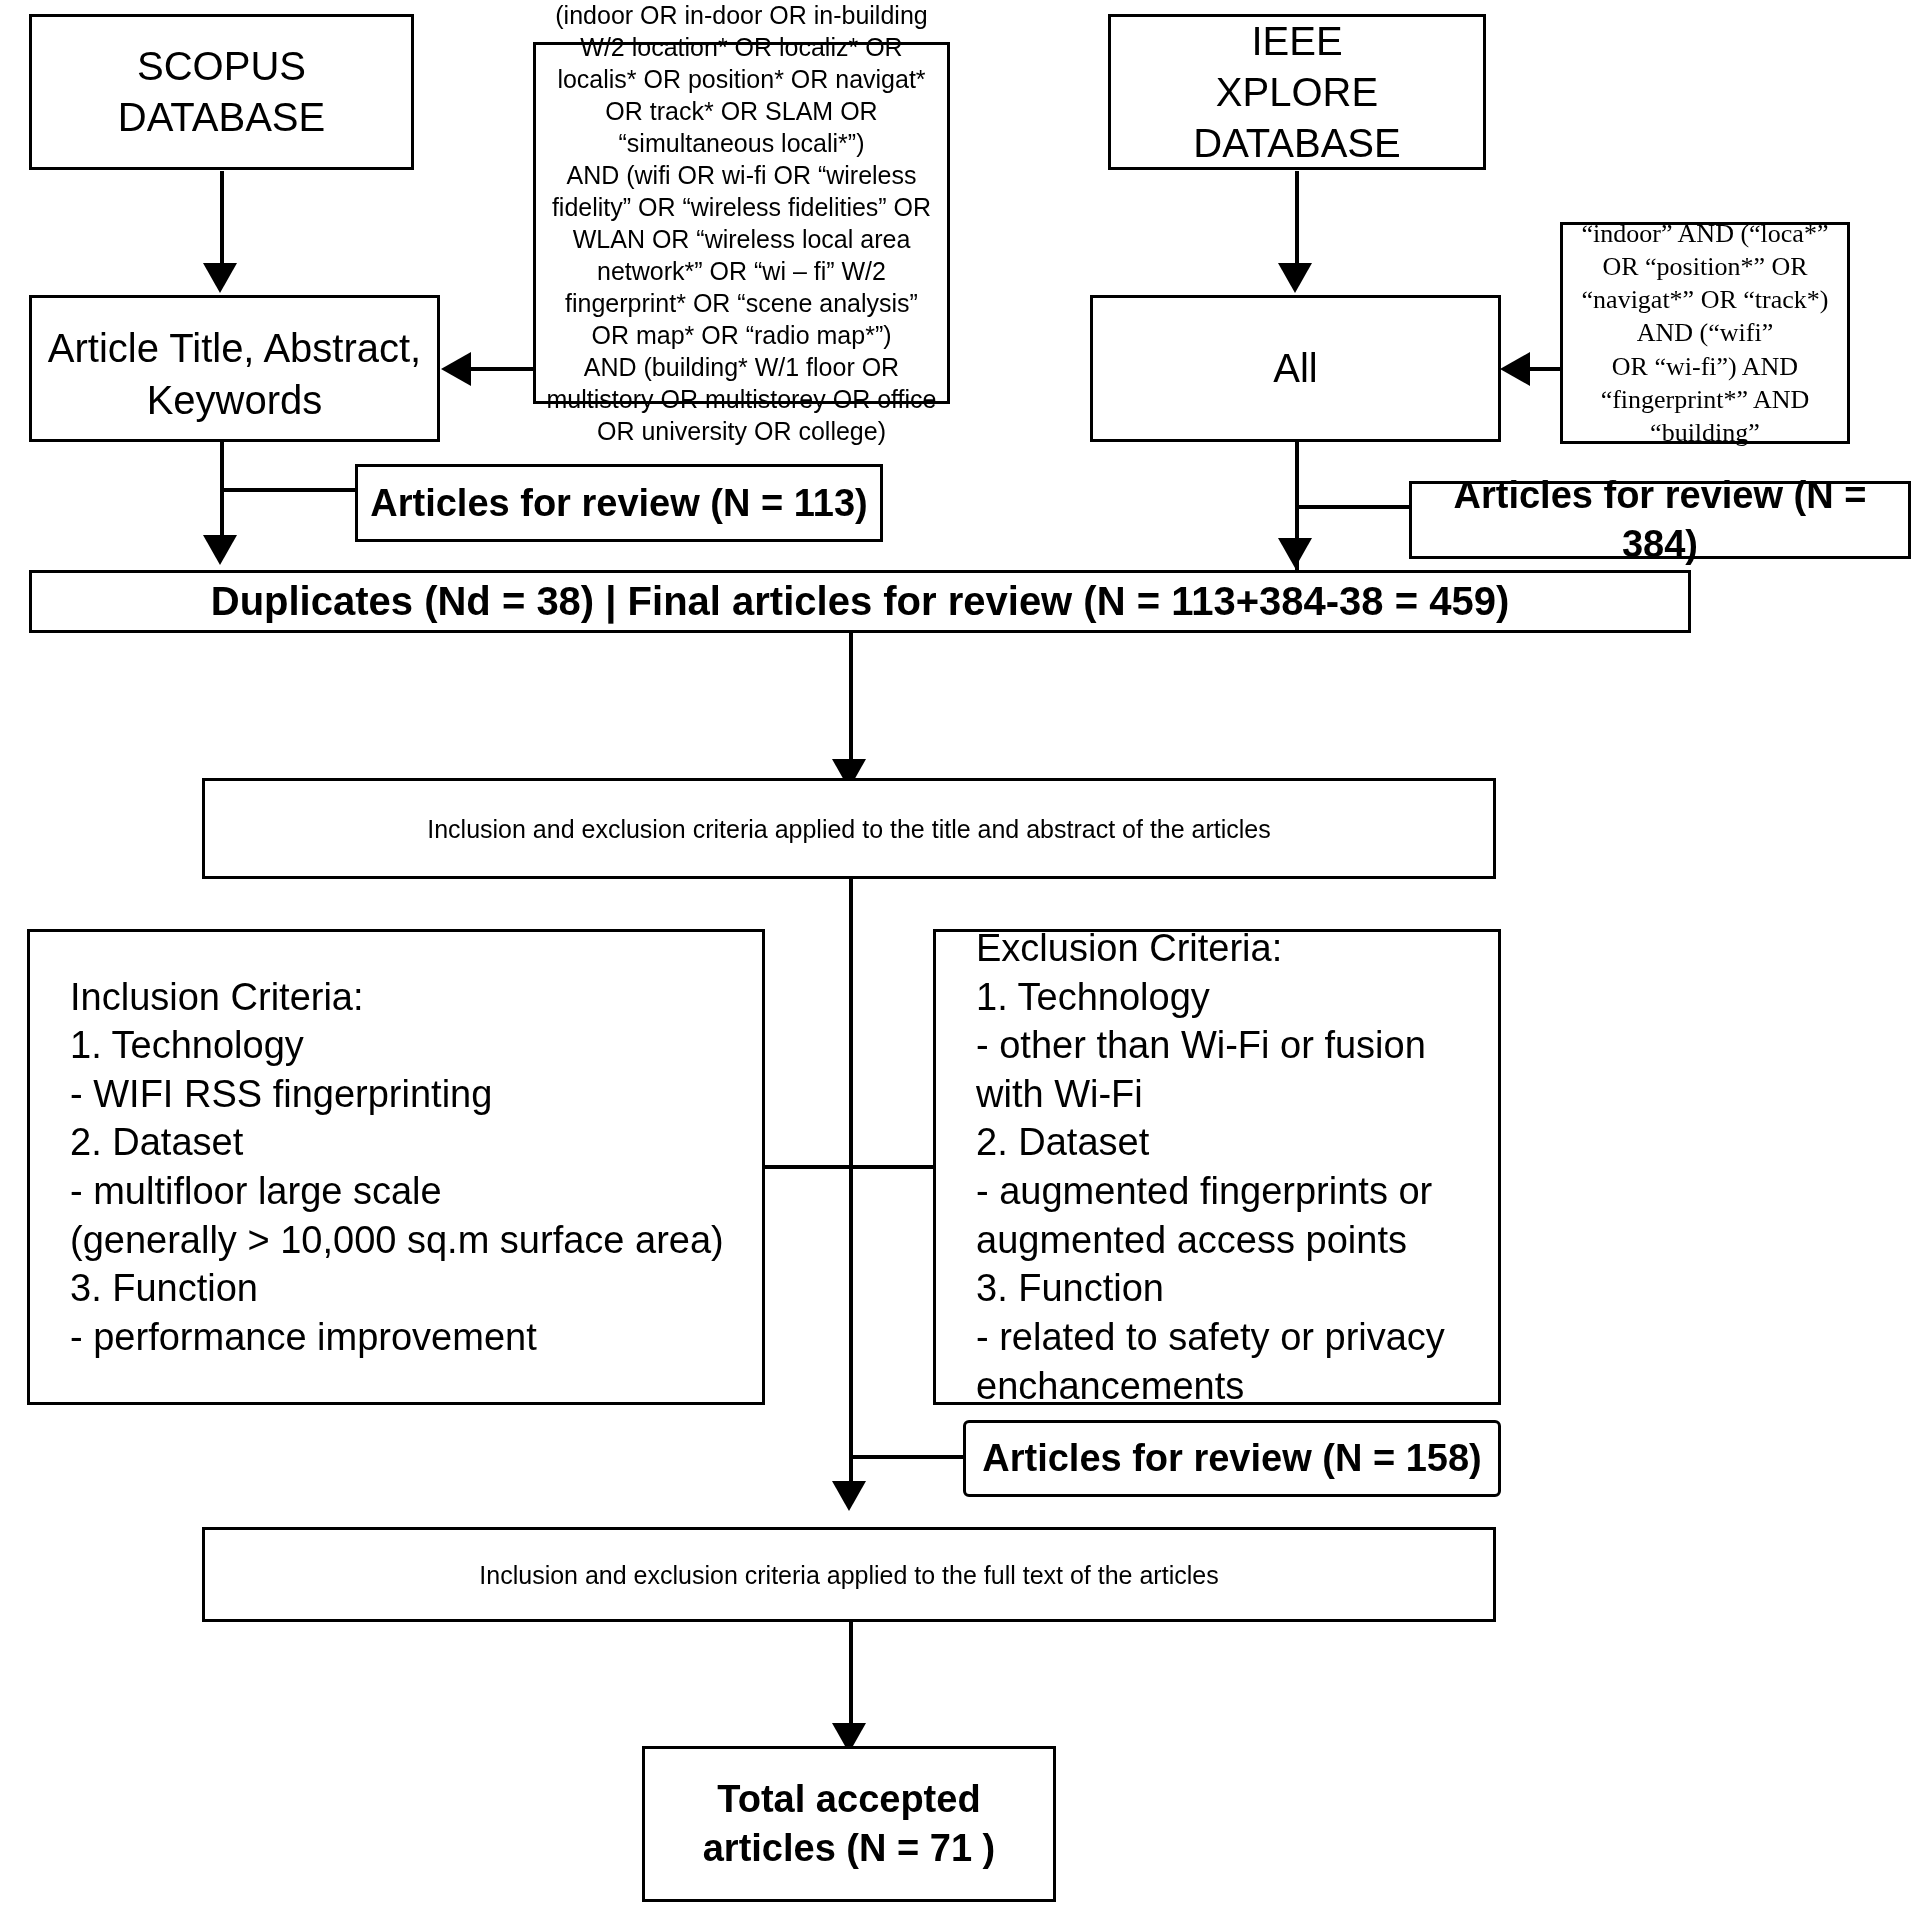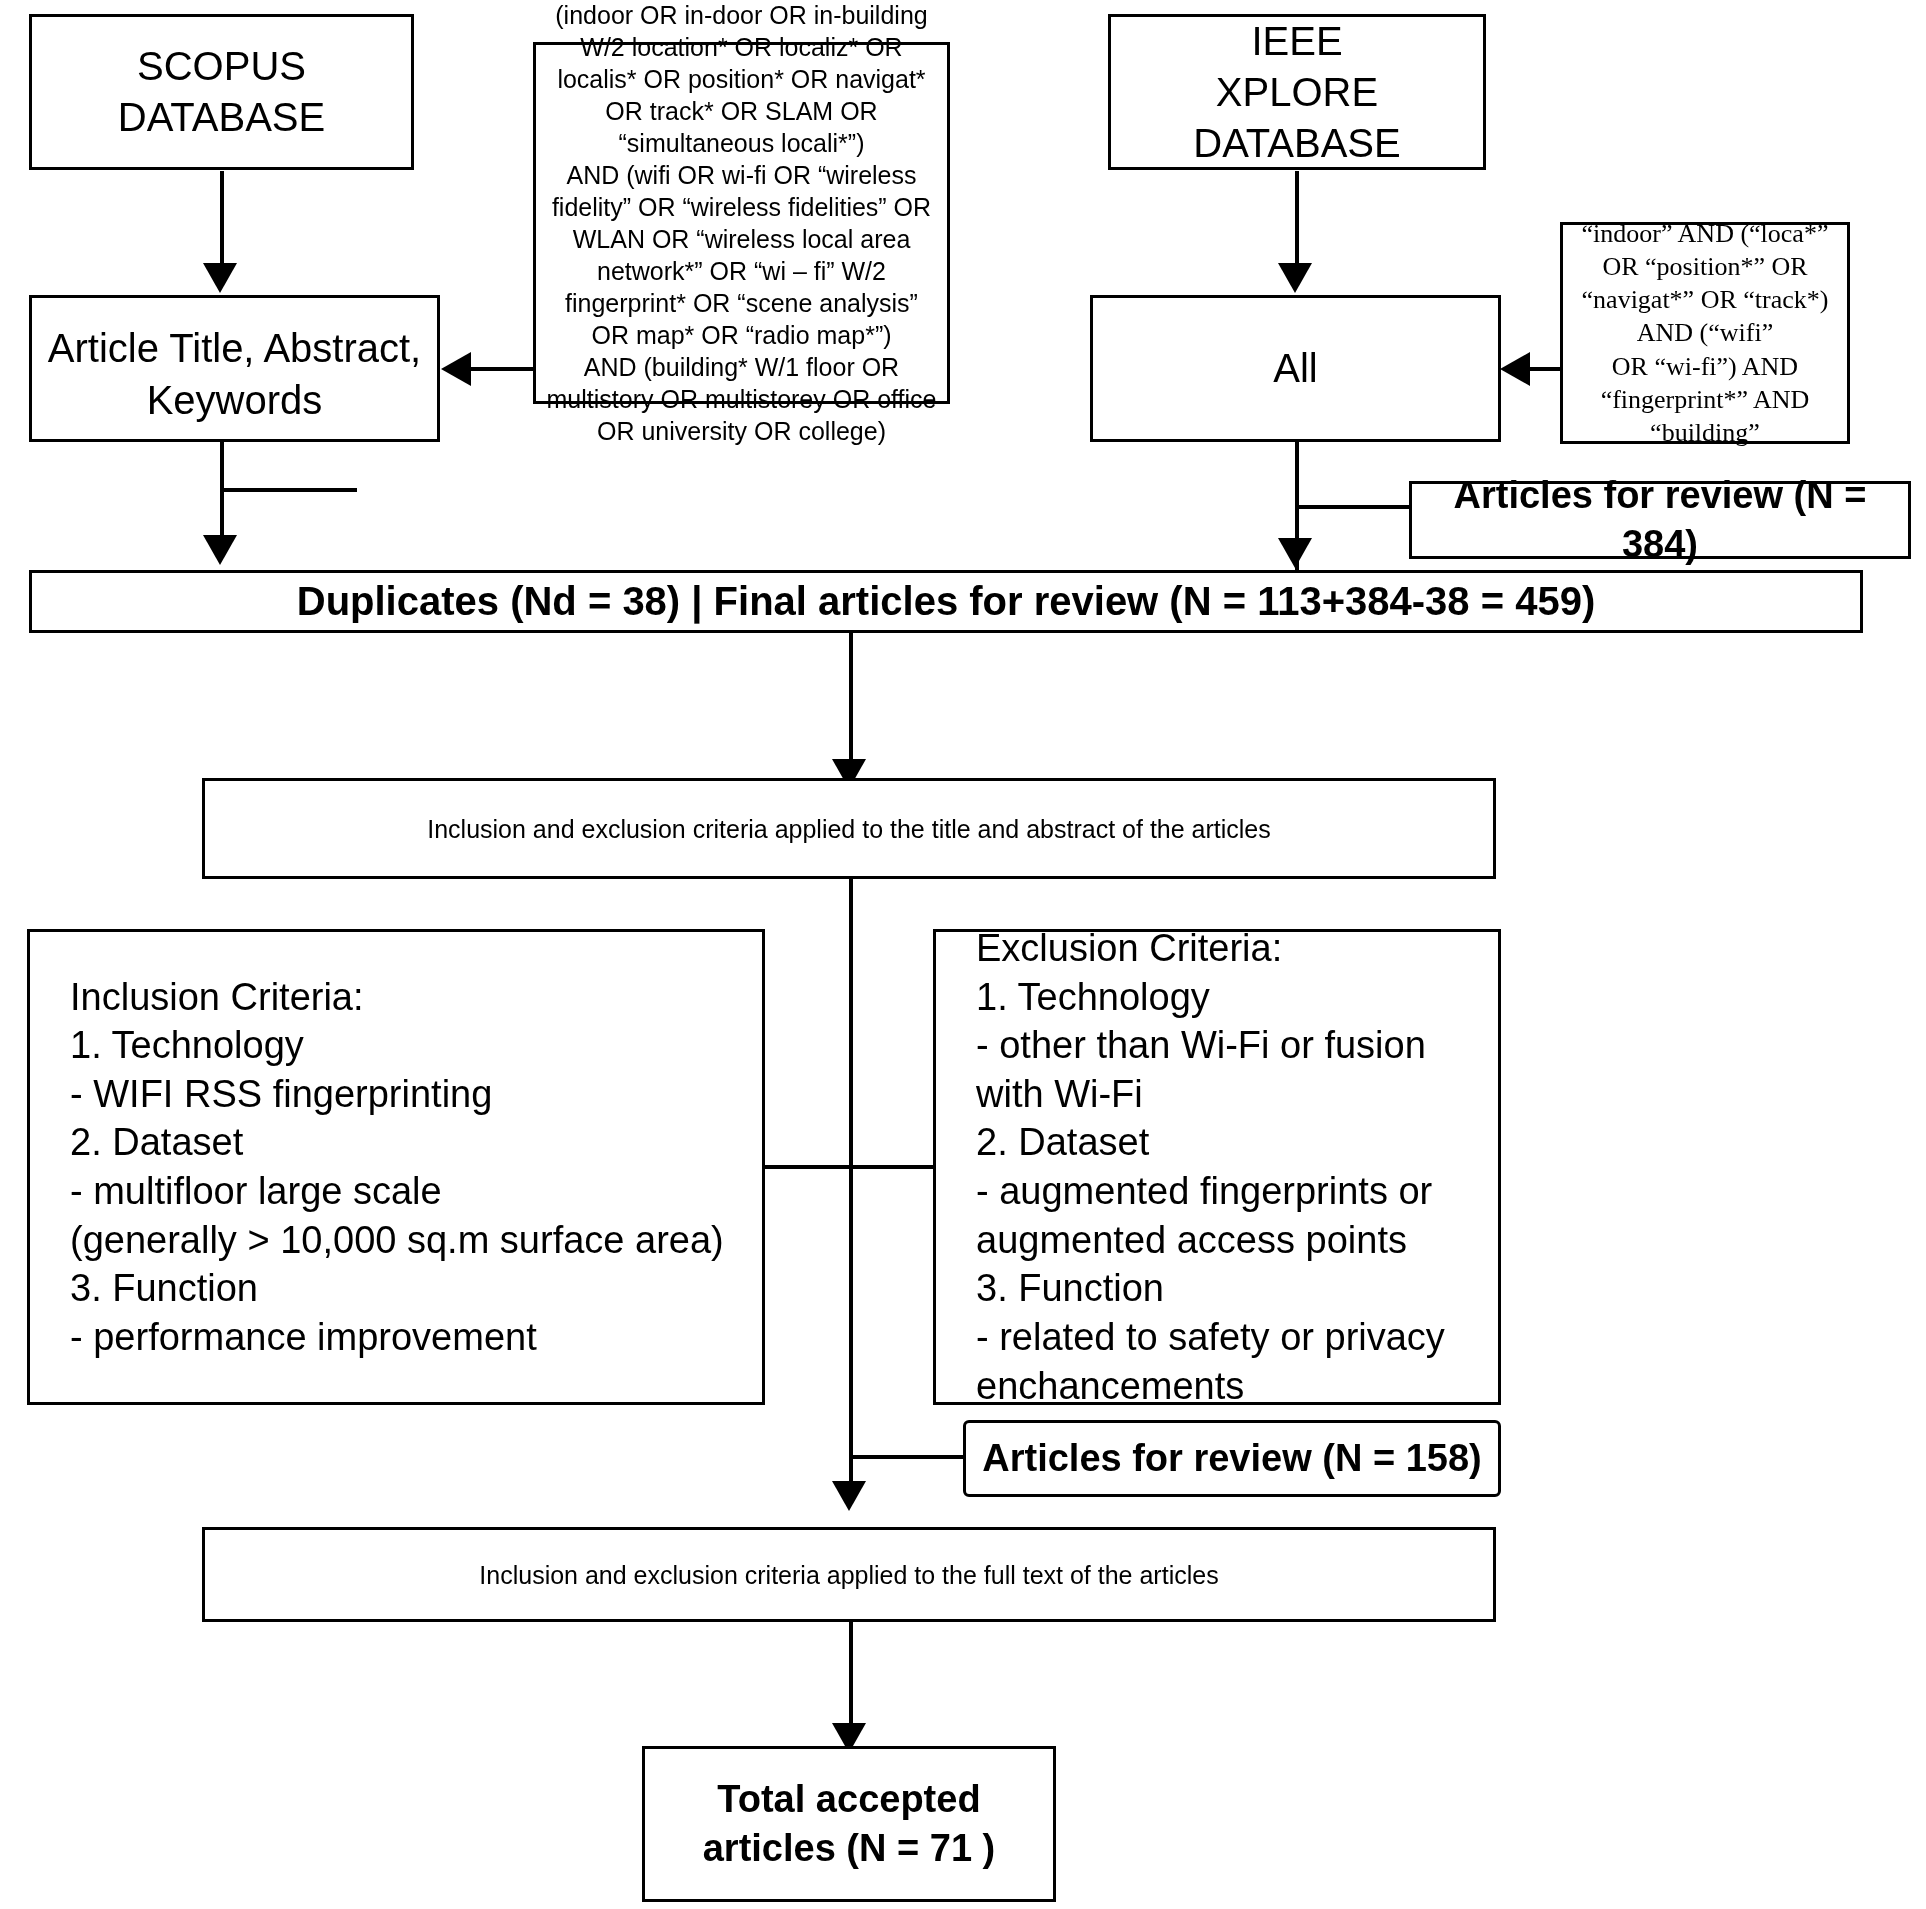--- a/index.html
+++ b/index.html
@@ -119,20 +119,23 @@
   </div>
 
   <div class="hline" style="left:469px; top:367px; width:65px;"></div>
   <div class="arrow-left" style="left:441px; top:352px;"></div>
 
   <div class="vline" style="left:220px; top:441px; height:98px;"></div>
   <div class="arrow-down" style="left:203px; top:535px;"></div>
 
   <div class="hline" style="left:220px; top:488px; width:137px;"></div>
 
+  <div class="box boldbox" style="left:355px; top:464px; width:528px; height:78px;">
+    <span class="txt f-review">Articles for review (N = 113)</span>
+  </div>
 
   <div class="box plainbox" style="left:1108px; top:14.3px; width:378px; height:156px;">
     <span class="txt f-db">IEEE
 XPLORE
 DATABASE</span>
   </div>
 
   <div class="vline" style="left:1295px; top:171px; height:96px;"></div>
   <div class="arrow-down" style="left:1278px; top:263px;"></div>
 
@@ -153,21 +156,21 @@
   <div class="arrow-left" style="left:1500px; top:352px;"></div>
 
   <div class="vline" style="left:1295px; top:441px; height:130px;"></div>
   <div class="arrow-down" style="left:1278px; top:538px;"></div>
   <div class="hline" style="left:1295px; top:505px; width:117px;"></div>
 
   <div class="box boldbox" style="left:1409px; top:481px; width:502px; height:78px;">
     <span class="txt f-review">Articles for review (N = 384)</span>
   </div>
 
-  <div class="box boldbox" style="left:29px; top:570px; width:1834px; height:63px;">
+  <div class="box boldbox" style="left:29px; top:570px; width:1662px; height:63px;">
     <span class="txt f-dup">Duplicates (Nd = 38) | Final articles for review (N = 113+384-38 = 459)</span>
   </div>
 
   <div class="vline" style="left:849px; top:632px; height:130px;"></div>
   <div class="arrow-down" style="left:832px; top:759px;"></div>
 
   <div class="box plainbox" style="left:202px; top:778px; width:1294px; height:101px;">
     <span class="txt f-crit-hd">Inclusion and exclusion criteria applied to the title and abstract of the articles</span>
   </div>
 

